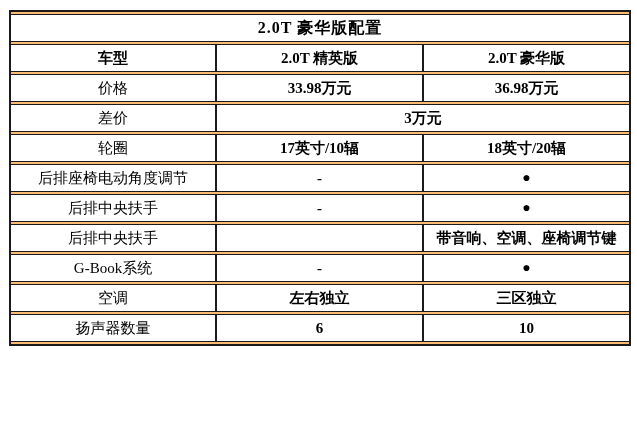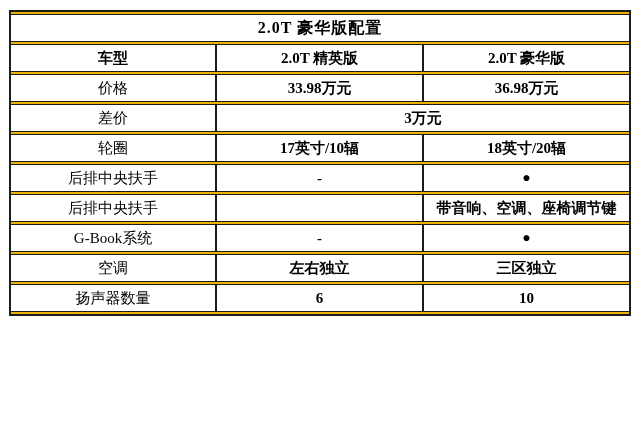--- a/index.html
+++ b/index.html
@@ -20,21 +20,21 @@
   }
   table.config {
     position: absolute;
     left: 9px;
     top: 10px;
     width: 618px;
     table-layout: fixed;
     border-collapse: separate;
     border-spacing: 0 2px;
     border: 2px solid #1b1b1b;
-    background: #eab308;
+    background: #fdba74;
   }
   col.c1 { width: 204px; }
   col.c2 { width: 207px; }
   col.c3 { width: 207px; }
   td {
     height: 26px;
     text-align: center;
     vertical-align: middle;
     font-size: 15px;
     line-height: 26px;
@@ -81,20 +81,25 @@
       <tr>
         <td>差价</td>
         <td colspan="2" class="sep">3万元</td>
       </tr>
       <tr>
         <td>轮圈</td>
         <td class="sep">17英寸/10辐</td>
         <td class="sep">18英寸/20辐</td>
       </tr>
       <tr>
+        <td>后排座椅电动角度调节</td>
+        <td class="sep">-</td>
+        <td class="sep dot-cell">●</td>
+      </tr>
+      <tr>
         <td>后排中央扶手</td>
         <td class="sep">-</td>
         <td class="sep dot-cell">●</td>
       </tr>
       <tr>
         <td>后排中央扶手</td>
         <td class="sep"></td>
         <td class="sep">带音响、空调、座椅调节键</td>
       </tr>
       <tr>

